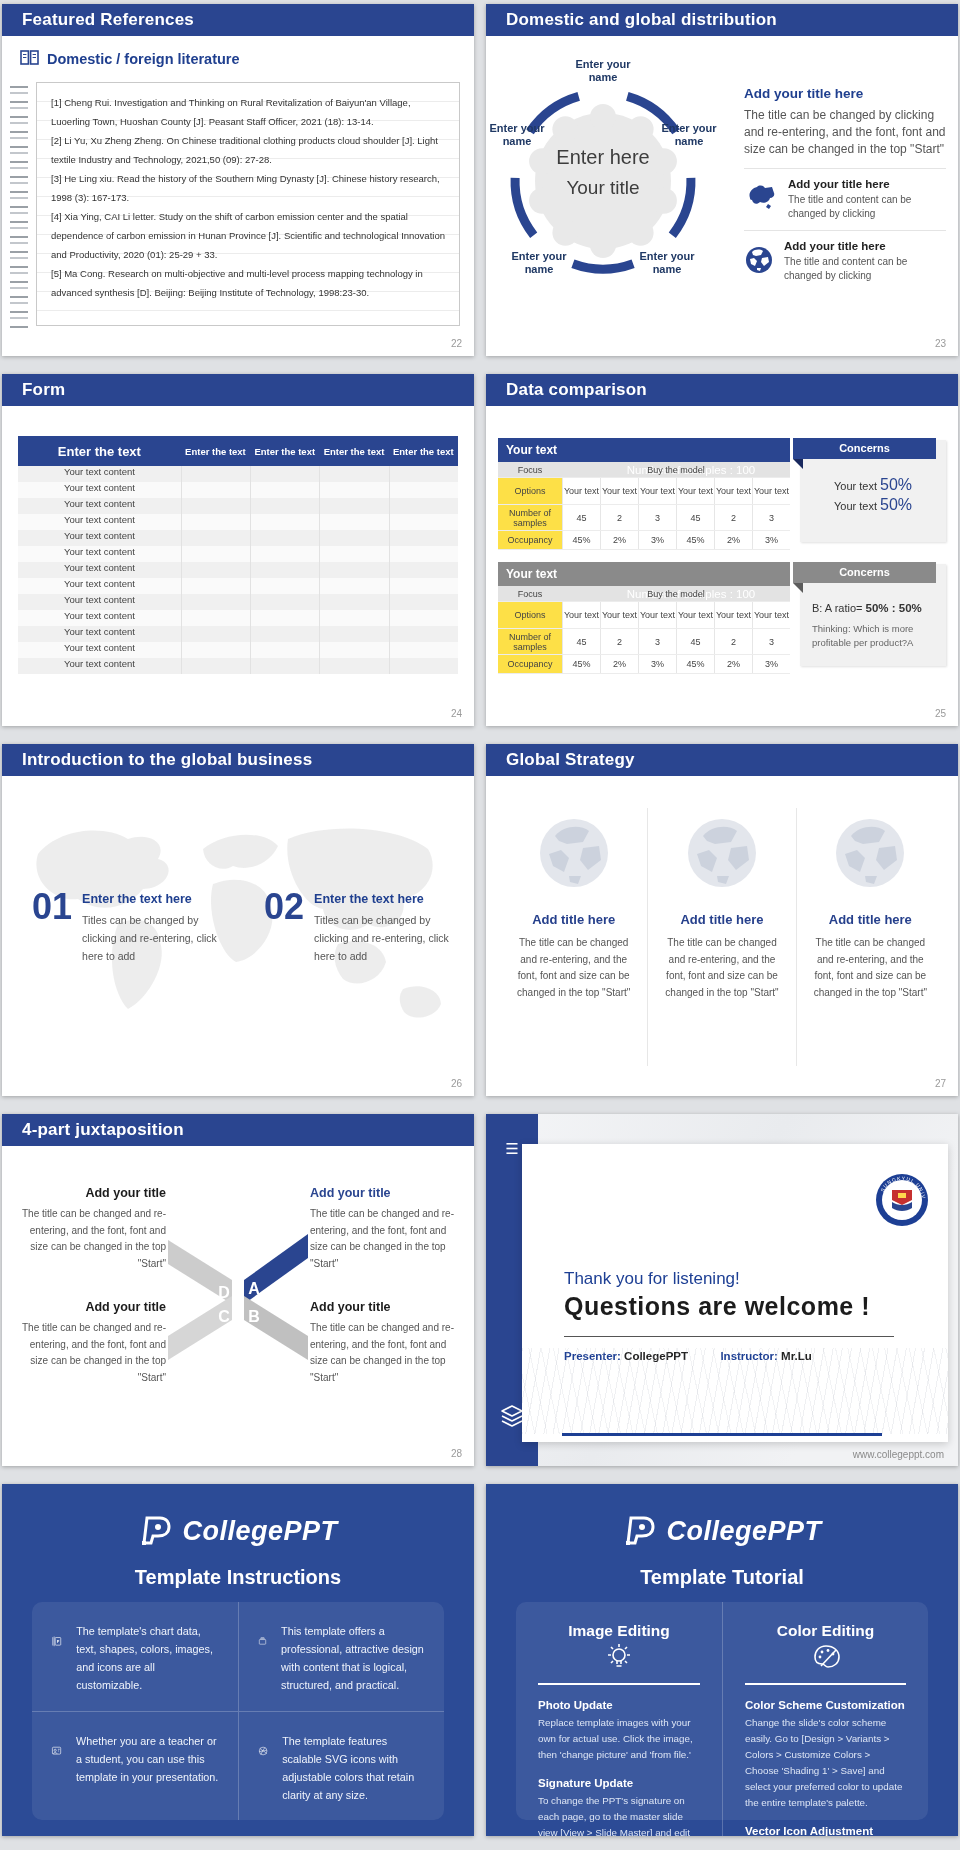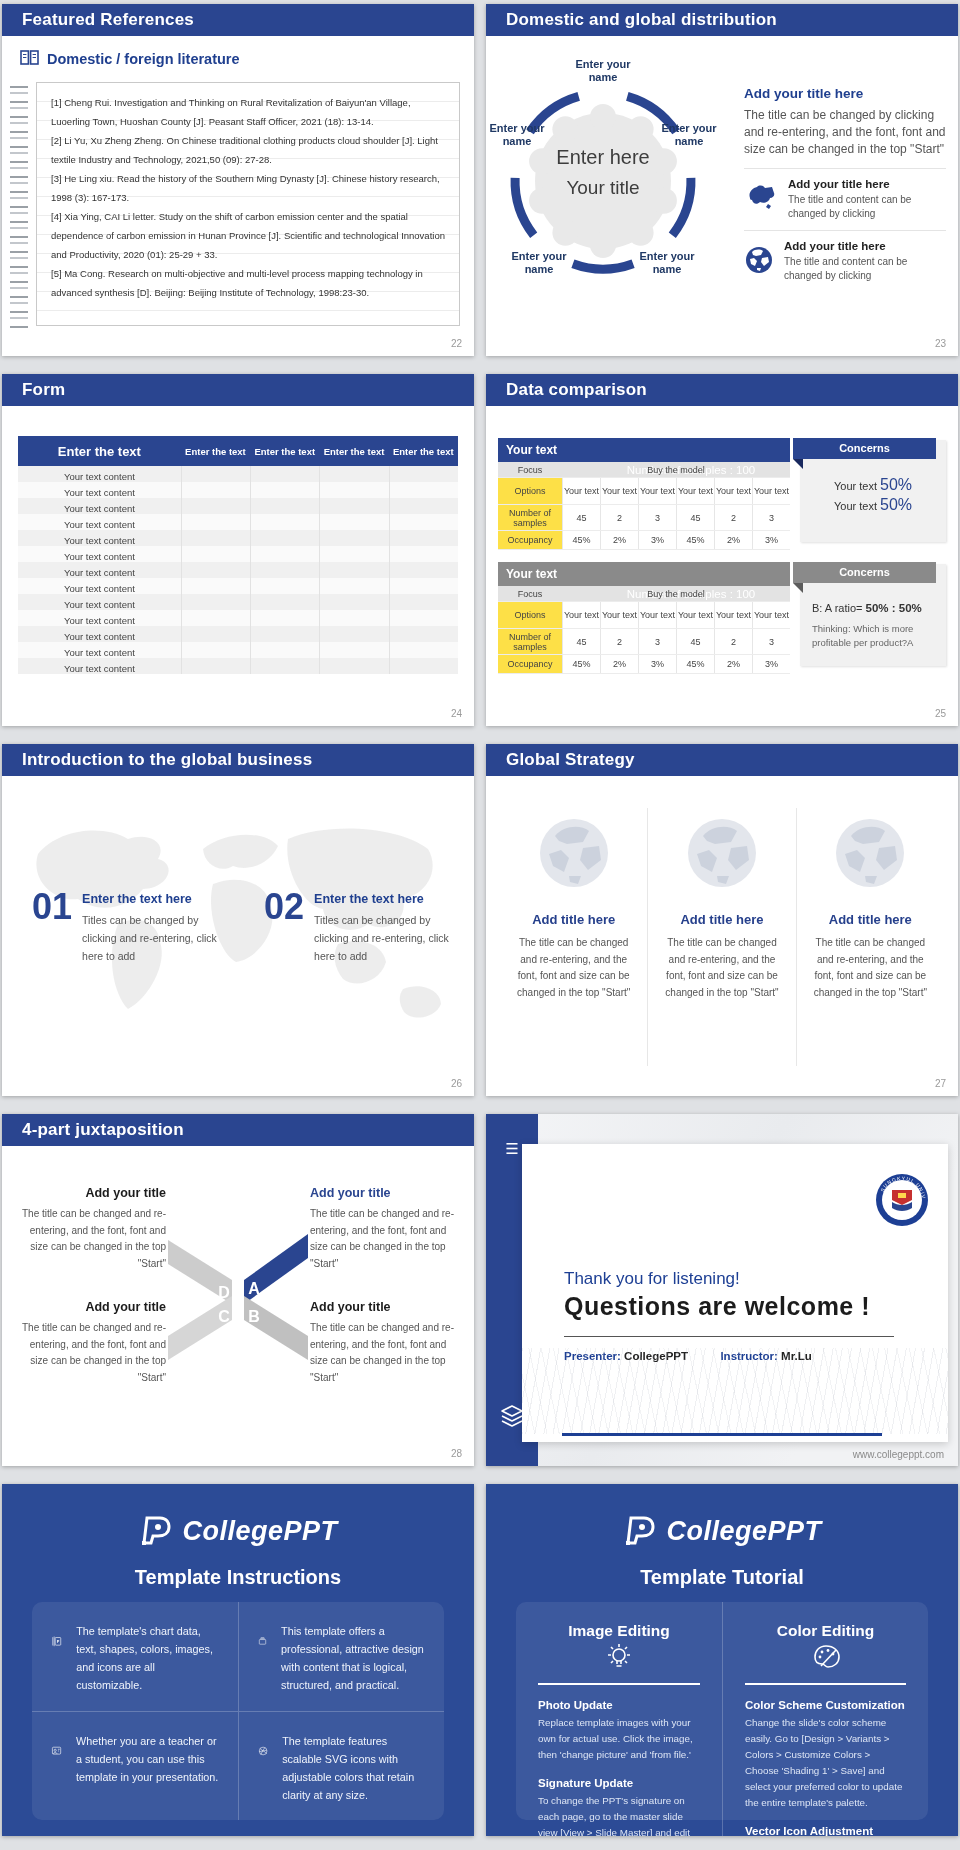--- a/index.html
+++ b/index.html
@@ -33,21 +33,21 @@
   .d23-right .body{font-size:12px;color:#555;line-height:17px;margin:0 0 10px;}
   .d23-item{display:flex;gap:10px;align-items:center;border-top:1px solid #e4e4e4;padding:9px 0;}
   .d23-item b{display:block;font-size:11.5px;color:#222;margin-bottom:3px;}
   .d23-item p{margin:0;font-size:10px;color:#555;line-height:14px;}
 
   
   .f-table{position:absolute;left:16px;right:16px;top:62px;font-size:9.5px;}
   .f-head{display:flex;background:#2a4590;color:#fff;font-weight:bold;height:30px;align-items:center;}
   .f-head .h0{width:37%;text-align:center;font-size:13px;}
   .f-head .h{width:15.75%;text-align:center;font-size:9.5px;}
-  .f-row{display:flex;height:16px;align-items:flex-end;}
+  .f-row{display:flex;height:16px;align-items:flex-start;}
   .f-row:nth-child(even){background:#f0f0f0;}
   .f-row:nth-child(odd){background:#fafafa;}
   .f-c0{width:37%;text-align:center;color:#444;}
   .f-c{width:15.75%;height:100%;border-left:1px solid #e2e2e2;box-sizing:border-box;}
 
   
   .cmp-table{position:absolute;left:12px;width:292px;font-size:9px;color:#444;}
   .cmp-t1{top:64px;} .cmp-t2{top:188px;}
   .cmp-head{display:flex;color:#fff;height:24px;align-items:center;font-weight:bold;}
   .t-blue .cmp-head{background:#2a4590;} .t-gray .cmp-head{background:#8a8a8a;}

